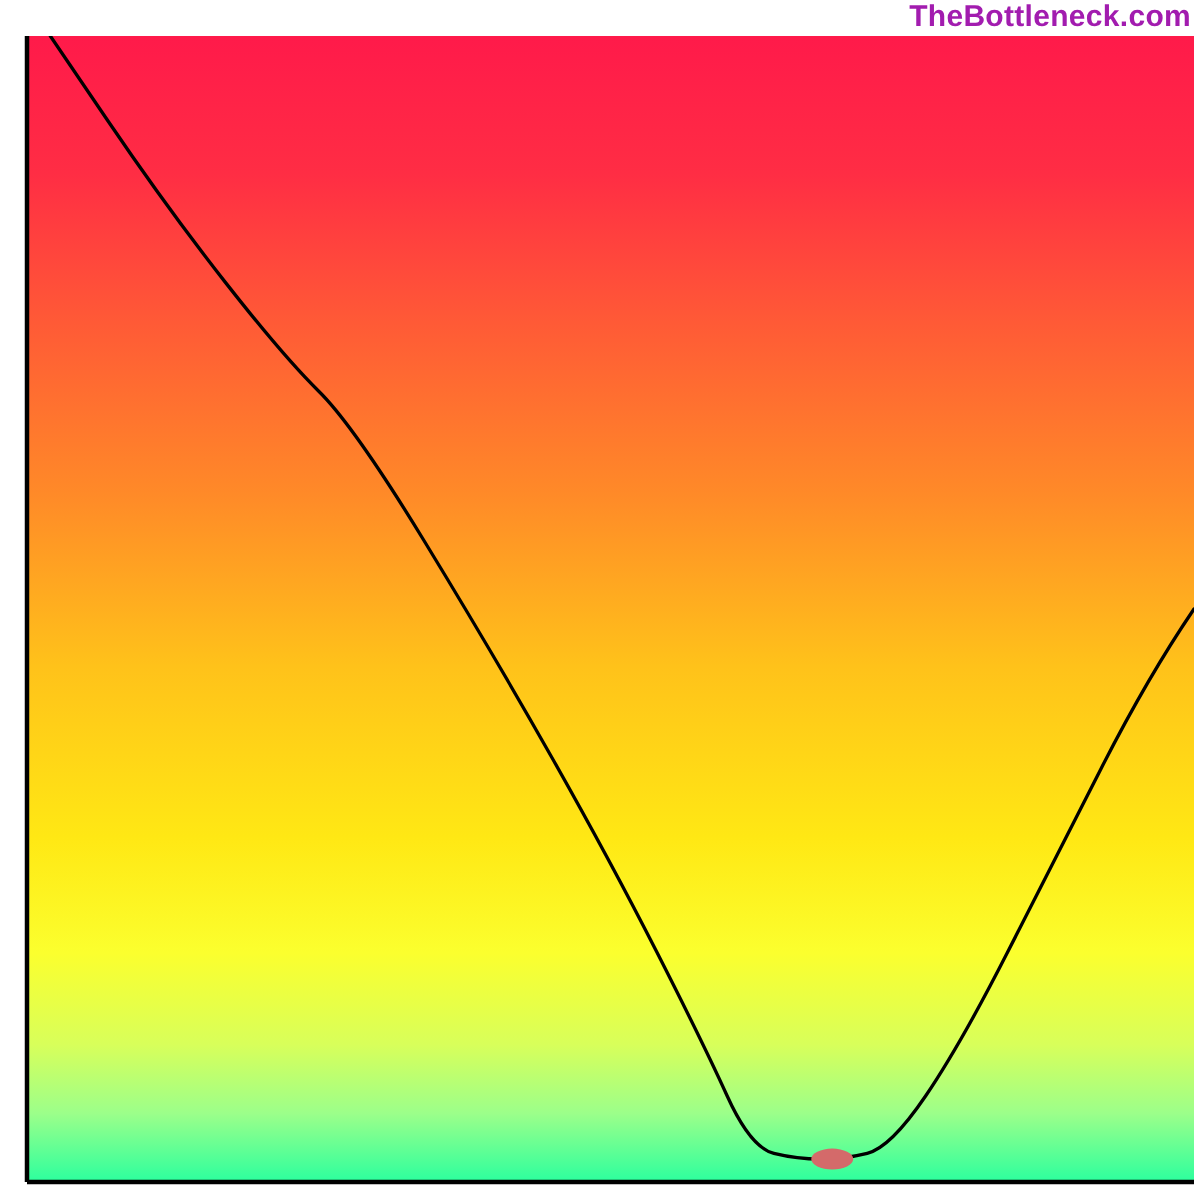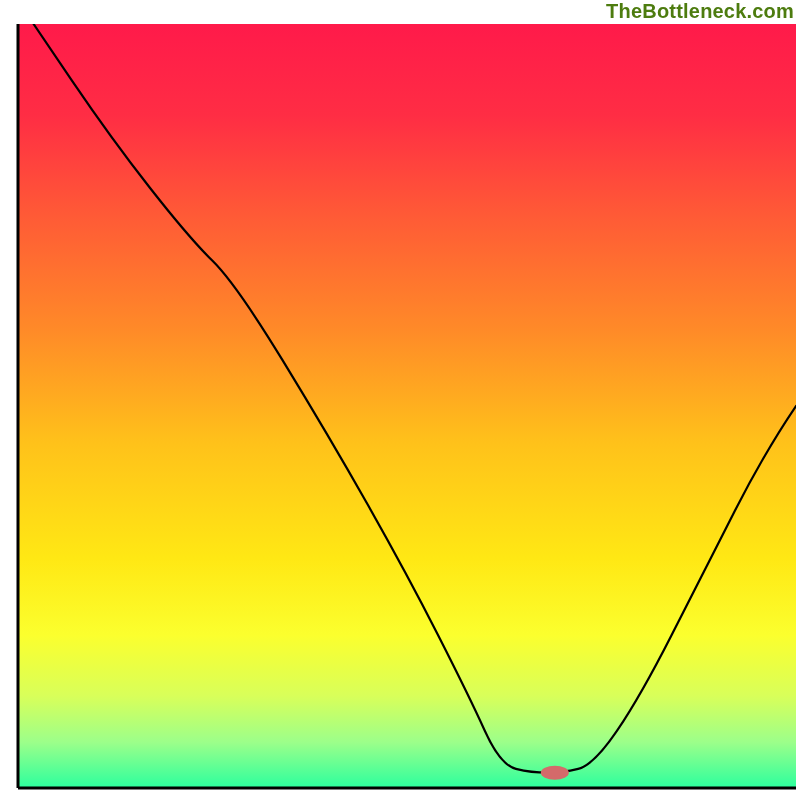--- a/index.html
+++ b/index.html
@@ -15,21 +15,21 @@
     position: relative;
     width: 800px;
     height: 800px;
   }
   .watermark {
     position: absolute;
     top: 0;
     right: 6px;
     font-size: 20px;
     font-weight: 600;
-    color: #4d7c0f;
+    color: #a21caf;
     z-index: 20;
     letter-spacing: 0.2px;
   }
   svg {
     display: block;
   }
 </style>
 </head>
 <body>
 

